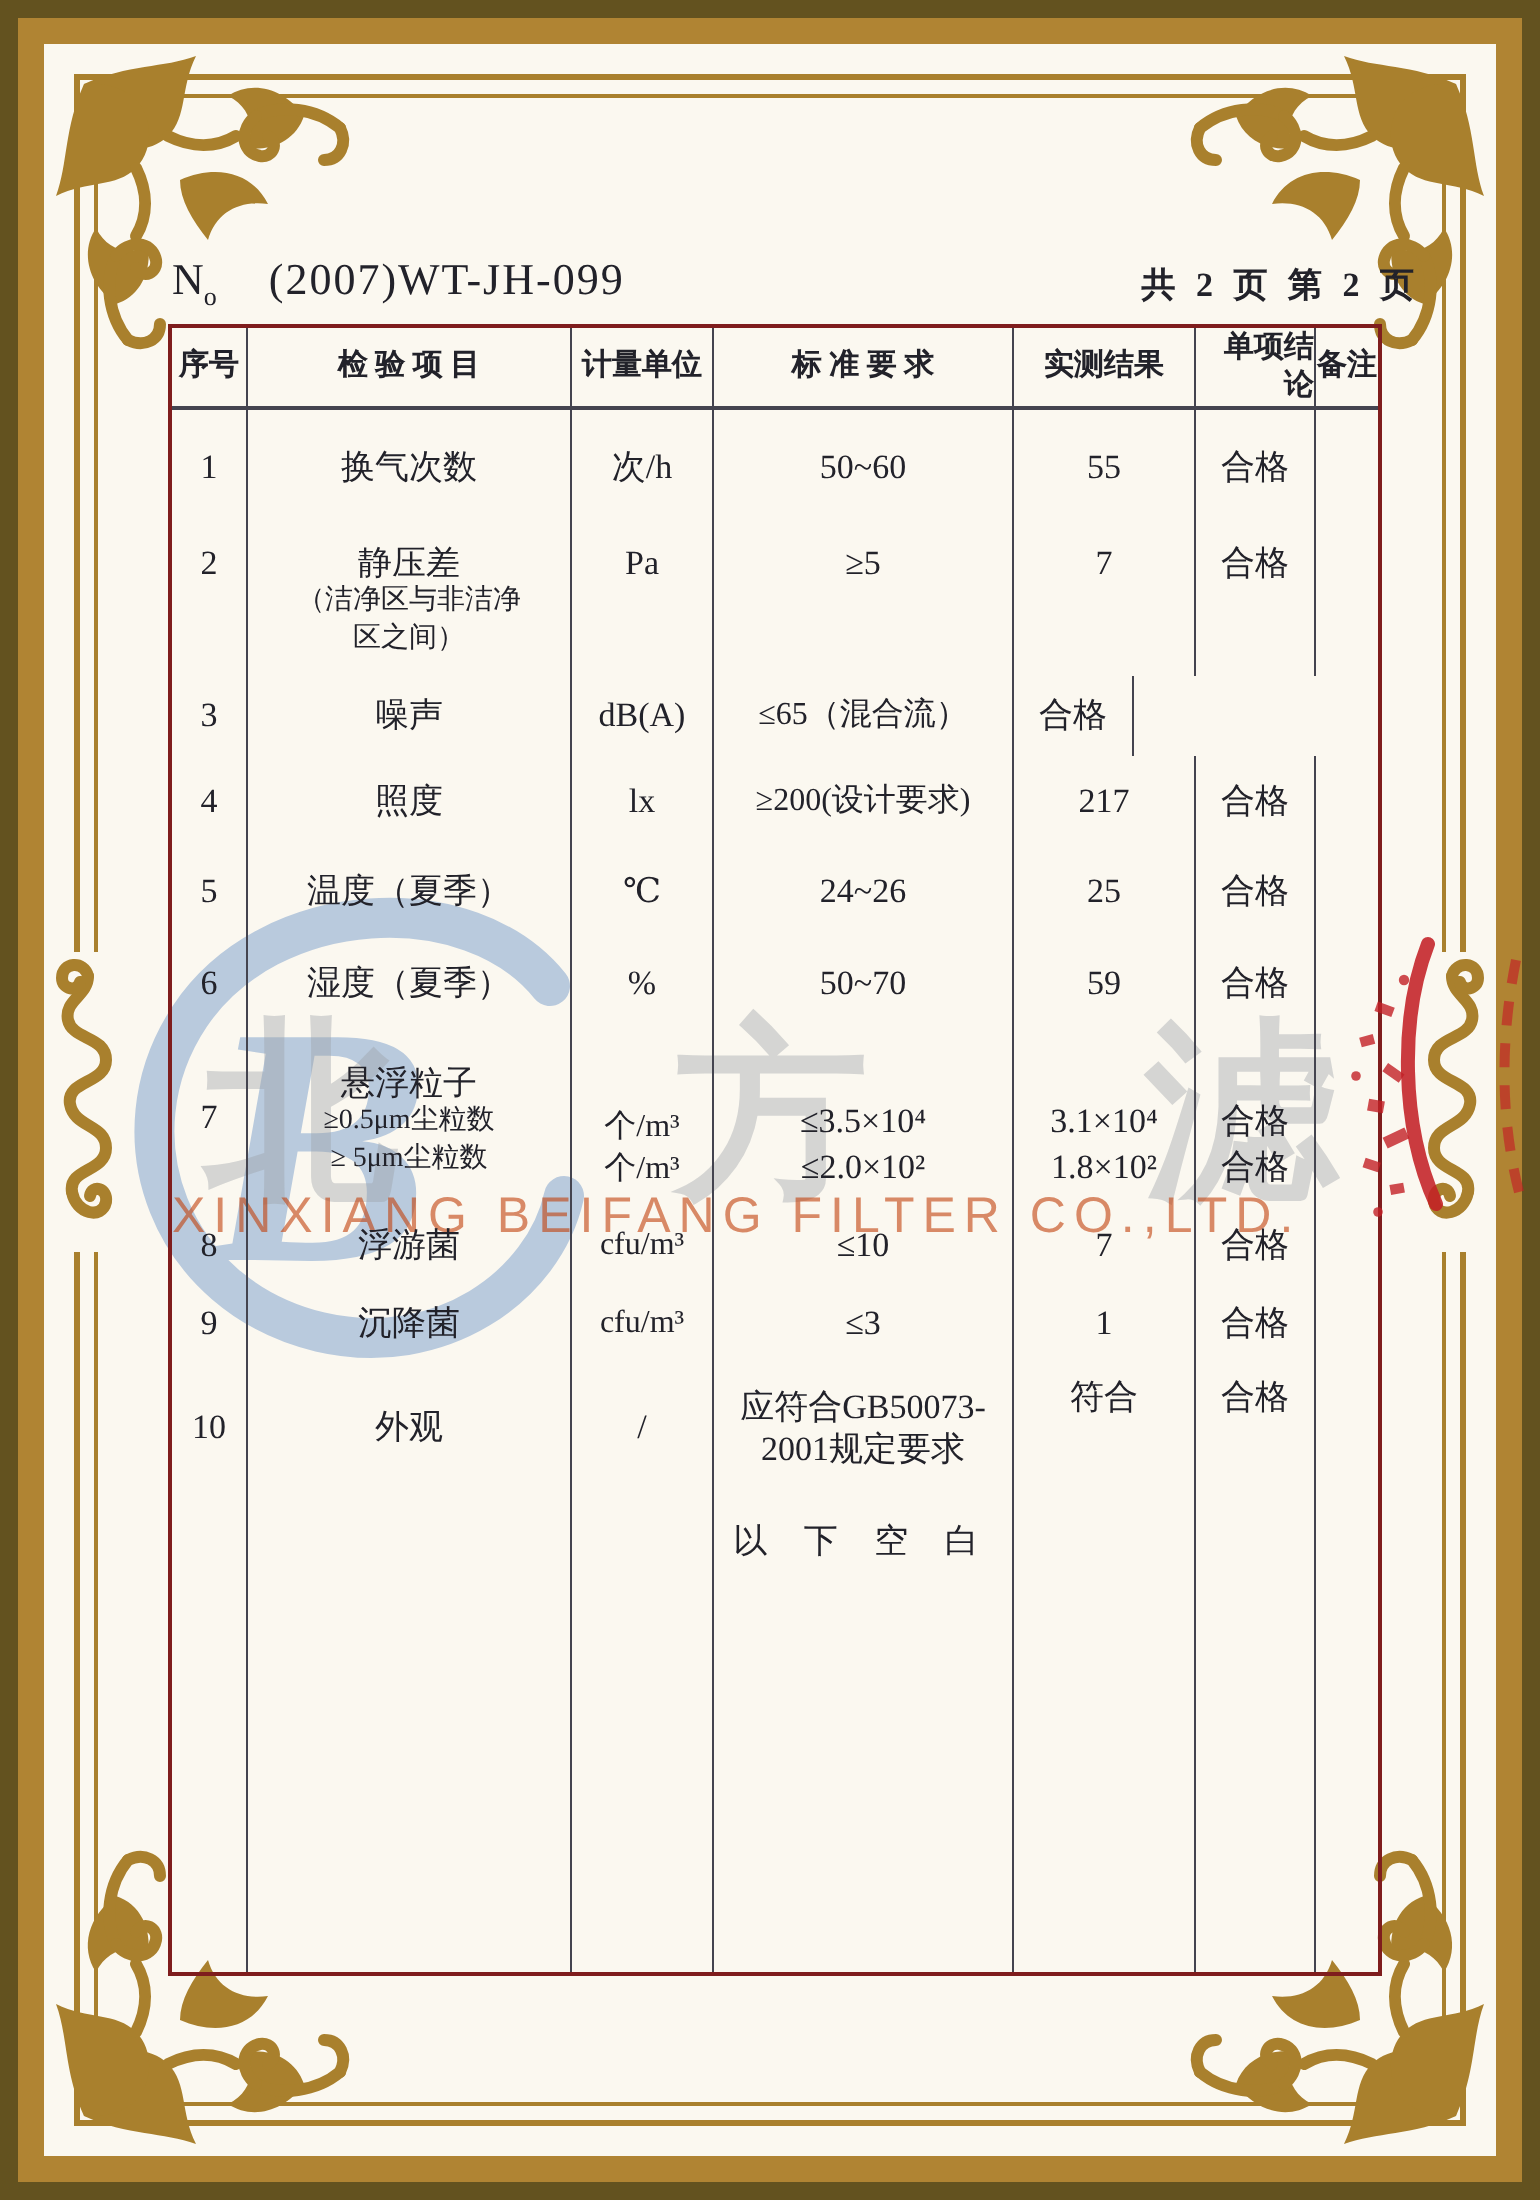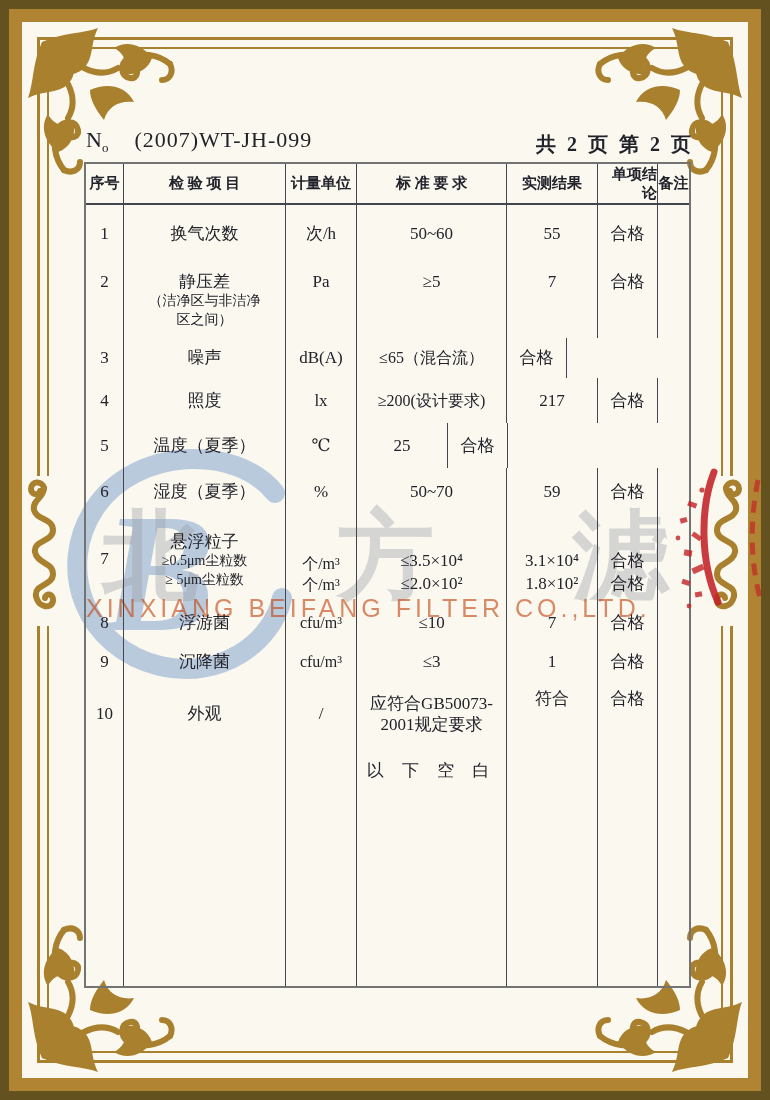--- a/index.html
+++ b/index.html
@@ -15,24 +15,24 @@
   .wm-logo{position:absolute;left:50px;top:438px;z-index:4;pointer-events:none;}
   .wm-cn{position:absolute;left:102px;top:492px;z-index:4;font-size:97px;font-weight:bold;
          letter-spacing:57px;color:#9da2a8;opacity:.4;white-space:nowrap;pointer-events:none;}
   .wm-en{position:absolute;left:86px;top:594px;z-index:4;font-family:"Liberation Sans","DejaVu Sans",sans-serif;
          font-size:25px;letter-spacing:4px;color:#c2410c;opacity:.6;white-space:nowrap;pointer-events:none;}
   .stamp{position:absolute;left:640px;top:450px;z-index:7;pointer-events:none;}
   
   .doc-no{position:absolute;left:86px;top:127px;z-index:6;font-size:22px;}
   .doc-no sub{font-size:13px;}
   .doc-no .val{margin-left:26px;letter-spacing:1px;}
-  .page-info{position:absolute;right:76px;top:131px;z-index:6;font-size:20px;font-weight:bold;letter-spacing:3px;}
+  .page-info{position:absolute;right:60px;top:131px;z-index:6;font-size:17px;font-weight:bold;letter-spacing:3px;}
   
   .tbl{position:absolute;left:84px;top:162px;width:607px;height:826px;z-index:6;
-       border:2px solid #737373;box-sizing:border-box;display:flex;flex-direction:column;}
+       border:2px solid #7f1d1d;box-sizing:border-box;display:flex;flex-direction:column;}
   .thead{display:flex;height:41px;border-bottom:2px solid #44444f;box-sizing:border-box;}
   .row{display:flex;box-sizing:border-box;}
   .cell{box-sizing:border-box;border-right:1.5px solid #44444f;display:flex;flex-direction:column;
         align-items:center;justify-content:center;text-align:center;font-size:17px;line-height:1.25;}
   .cell:last-child{border-right:none;}
   .c-no{width:38px;} .c-item{width:162px;} .c-unit{width:71px;} .c-std{width:150px;text-align:right;}
   .c-res{width:91px;} .c-con{width:60px;text-align:right;} .c-rem{flex:1;}
   .thead .cell{font-size:15px;font-weight:bold;}
   .sub{font-size:14px;line-height:1.35;}
   .u16{font-size:16px;}
@@ -237,20 +237,23 @@
     <div class="row r5">
       <div class="cell c-no">
           <span>5</span>
         </div>
       <div class="cell c-item">
           <span>温度（夏季）</span>
         </div>
       <div class="cell c-unit">
           <span>℃</span>
         </div>
+      <div class="cell c-std">
+          <span>24~26</span>
+        </div>
       <div class="cell c-res">
           <span>25</span>
         </div>
       <div class="cell c-con">
           <span>合格</span>
         </div>
       <div class="cell c-rem"></div>
     </div>
 
     <div class="row r6">

